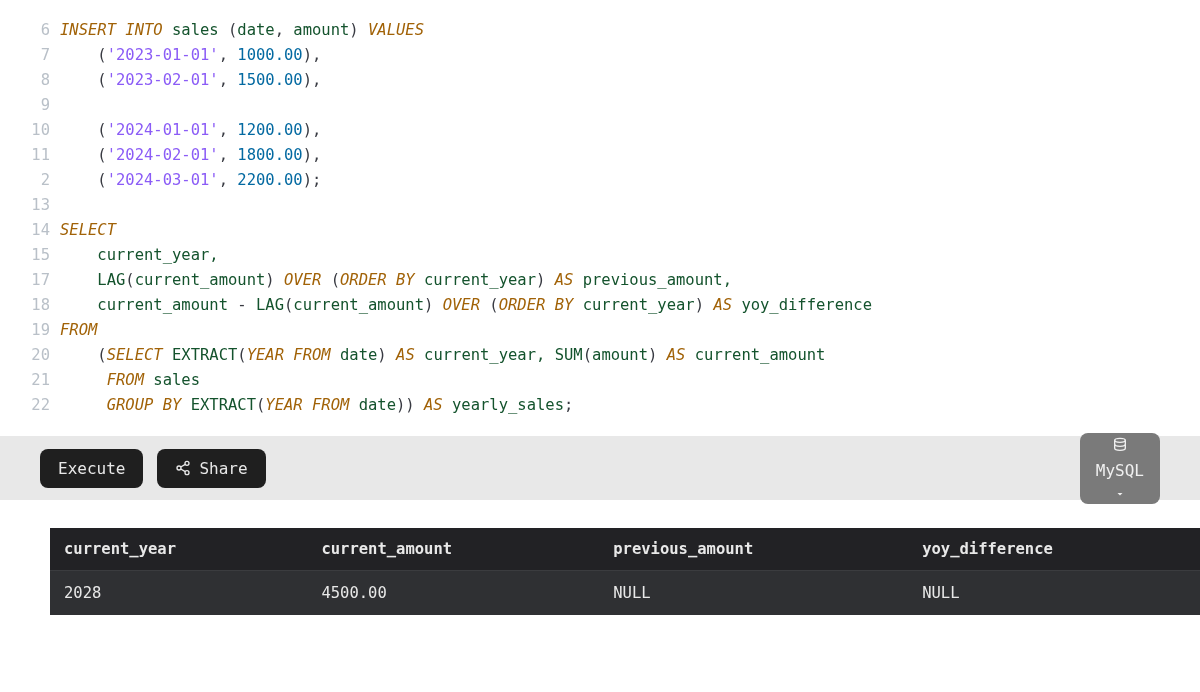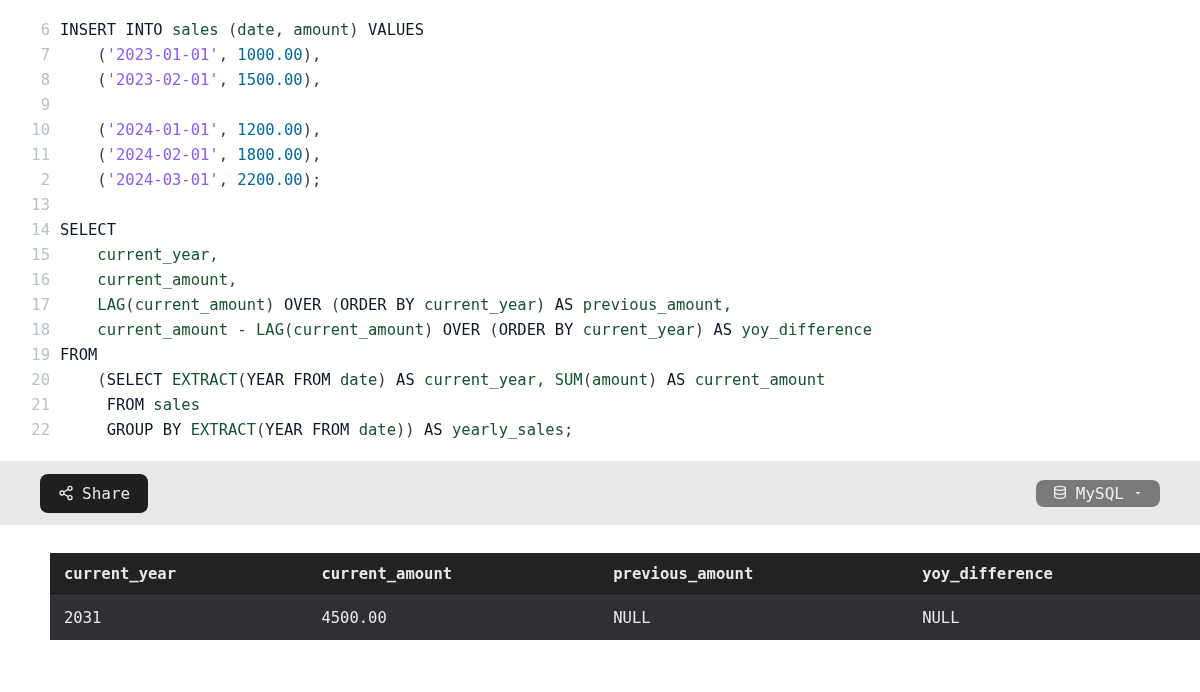--- a/index.html
+++ b/index.html
@@ -23,21 +23,21 @@
   }
   .gutter {
     width: 60px;
     text-align: right;
     color: #b9c0c8;
     padding-right: 10px;
     flex-shrink: 0;
     font-weight: 400;
   }
   .code { color: #383a42; }
-  .kw { color: #0f172a; }
+  .kw { color: #a16207; font-style: italic; }
   .fn { color: #14532d; }
   .num { color: #0369a1; }
   .str { color: #8b5cf6; }
   .punc { color: #383a42; }
   .ident { color: #14532d; }
   .paren { color: #383a42; }
 
   .toolbar {
     background: #e8e8e8;
     height: 64px;
@@ -58,20 +58,21 @@
     gap: 8px;
     cursor: pointer;
     margin-right: 14px;
   }
   .btn-db {
     margin-left: auto;
     margin-right: 0;
     background: #7a7a7a;
     color: #f0f0f0;
     padding: 4px 16px;
+    flex-direction: column;
   }
   .btn svg { display: block; }
 
   .results {
     background: #ffffff;
     padding: 28px 0 0 50px;
   }
   table {
     width: 100%;
     border-collapse: collapse;
@@ -100,30 +101,32 @@
     <div class="line"><span class="gutter">6</span><span class="code"><span class="kw">INSERT INTO</span><span class="ident"> sales </span><span class="paren">(</span><span class="ident">date</span><span class="punc">, </span><span class="ident">amount</span><span class="paren">)</span><span class="ident"> </span><span class="kw">VALUES</span></span></div>
     <div class="line"><span class="gutter">7</span><span class="code"><span class="ident">    </span><span class="paren">(</span><span class="str">'2023-01-01'</span><span class="punc">, </span><span class="num">1000.00</span><span class="paren">)</span><span class="punc">,</span></span></div>
     <div class="line"><span class="gutter">8</span><span class="code"><span class="ident">    </span><span class="paren">(</span><span class="str">'2023-02-01'</span><span class="punc">, </span><span class="num">1500.00</span><span class="paren">)</span><span class="punc">,</span></span></div>
     <div class="line"><span class="gutter">9</span></div>
     <div class="line"><span class="gutter">10</span><span class="code"><span class="ident">    </span><span class="paren">(</span><span class="str">'2024-01-01'</span><span class="punc">, </span><span class="num">1200.00</span><span class="paren">)</span><span class="punc">,</span></span></div>
     <div class="line"><span class="gutter">11</span><span class="code"><span class="ident">    </span><span class="paren">(</span><span class="str">'2024-02-01'</span><span class="punc">, </span><span class="num">1800.00</span><span class="paren">)</span><span class="punc">,</span></span></div>
     <div class="line"><span class="gutter">2</span><span class="code"><span class="ident">    </span><span class="paren">(</span><span class="str">'2024-03-01'</span><span class="punc">, </span><span class="num">2200.00</span><span class="paren">)</span><span class="punc">;</span></span></div>
     <div class="line"><span class="gutter">13</span><span class="code"></span></div>
     <div class="line"><span class="gutter">14</span><span class="code"><span class="kw">SELECT</span></span></div>
     <div class="line"><span class="gutter">15</span><span class="code"><span class="ident">    current_year,</span></span></div>
-    <div class="line"><span class="gutter">16</span><span class="code"><span class="ident">    current_amount,</span></span></div>
     <div class="line"><span class="gutter">17</span><span class="code"><span class="ident">    </span><span class="fn">LAG</span><span class="paren">(</span><span class="ident">current_amount</span><span class="paren">)</span><span class="ident"> </span><span class="kw">OVER</span><span class="ident"> </span><span class="paren">(</span><span class="kw">ORDER BY</span><span class="ident"> current_year</span><span class="paren">)</span><span class="ident"> </span><span class="kw">AS</span><span class="ident"> previous_amount,</span></span></div>
     <div class="line"><span class="gutter">18</span><span class="code"><span class="ident">    current_amount </span><span class="punc">-</span><span class="ident"> </span><span class="fn">LAG</span><span class="paren">(</span><span class="ident">current_amount</span><span class="paren">)</span><span class="ident"> </span><span class="kw">OVER</span><span class="ident"> </span><span class="paren">(</span><span class="kw">ORDER BY</span><span class="ident"> current_year</span><span class="paren">)</span><span class="ident"> </span><span class="kw">AS</span><span class="ident"> yoy_difference</span></span></div>
     <div class="line"><span class="gutter">19</span><span class="code"><span class="kw">FROM</span></span></div>
     <div class="line"><span class="gutter">20</span><span class="code"><span class="ident">    </span><span class="paren">(</span><span class="kw">SELECT</span><span class="ident"> </span><span class="fn">EXTRACT</span><span class="paren">(</span><span class="kw">YEAR FROM</span><span class="ident"> date</span><span class="paren">)</span><span class="ident"> </span><span class="kw">AS</span><span class="ident"> current_year, </span><span class="fn">SUM</span><span class="paren">(</span><span class="ident">amount</span><span class="paren">)</span><span class="ident"> </span><span class="kw">AS</span><span class="ident"> current_amount</span></span></div>
     <div class="line"><span class="gutter">21</span><span class="code"><span class="ident">     </span><span class="kw">FROM</span><span class="ident"> sales</span></span></div>
     <div class="line"><span class="gutter">22</span><span class="code"><span class="ident">     </span><span class="kw">GROUP BY</span><span class="ident"> </span><span class="fn">EXTRACT</span><span class="paren">(</span><span class="kw">YEAR FROM</span><span class="ident"> date</span><span class="paren">))</span><span class="ident"> </span><span class="kw">AS</span><span class="ident"> yearly_sales</span><span class="punc">;</span></span></div>
   </div>
 
 <div class="toolbar">
+  <button class="btn">
+    <span>Execute</span>
+  </button>
   <button class="btn">
     <svg width="16" height="16" viewBox="0 0 24 24" fill="none" stroke="#e8e8e8" stroke-width="2">
       <circle cx="18" cy="5" r="3"></circle>
         <circle cx="6" cy="12" r="3"></circle>
         <circle cx="18" cy="19" r="3"></circle>
       <line x1="8.6" y1="10.5" x2="15.4" y2="6.5"></line>
         <line x1="8.6" y1="13.5" x2="15.4" y2="17.5"></line>
     </svg>
     <span>Share</span>
   </button>
@@ -145,20 +148,20 @@
     <thead>
         <tr id="results-head">
           <th>current_year</th>
           <th>current_amount</th>
           <th>previous_amount</th>
           <th>yoy_difference</th>
         </tr>
       </thead>
     <tbody id="results-body">
         <tr>
-          <td>2031</td>
+          <td>2028</td>
           <td>4500.00</td>
           <td>NULL</td>
           <td>NULL</td>
         </tr>
       </tbody>
   </table>
 </div>
 
 </body></html>

